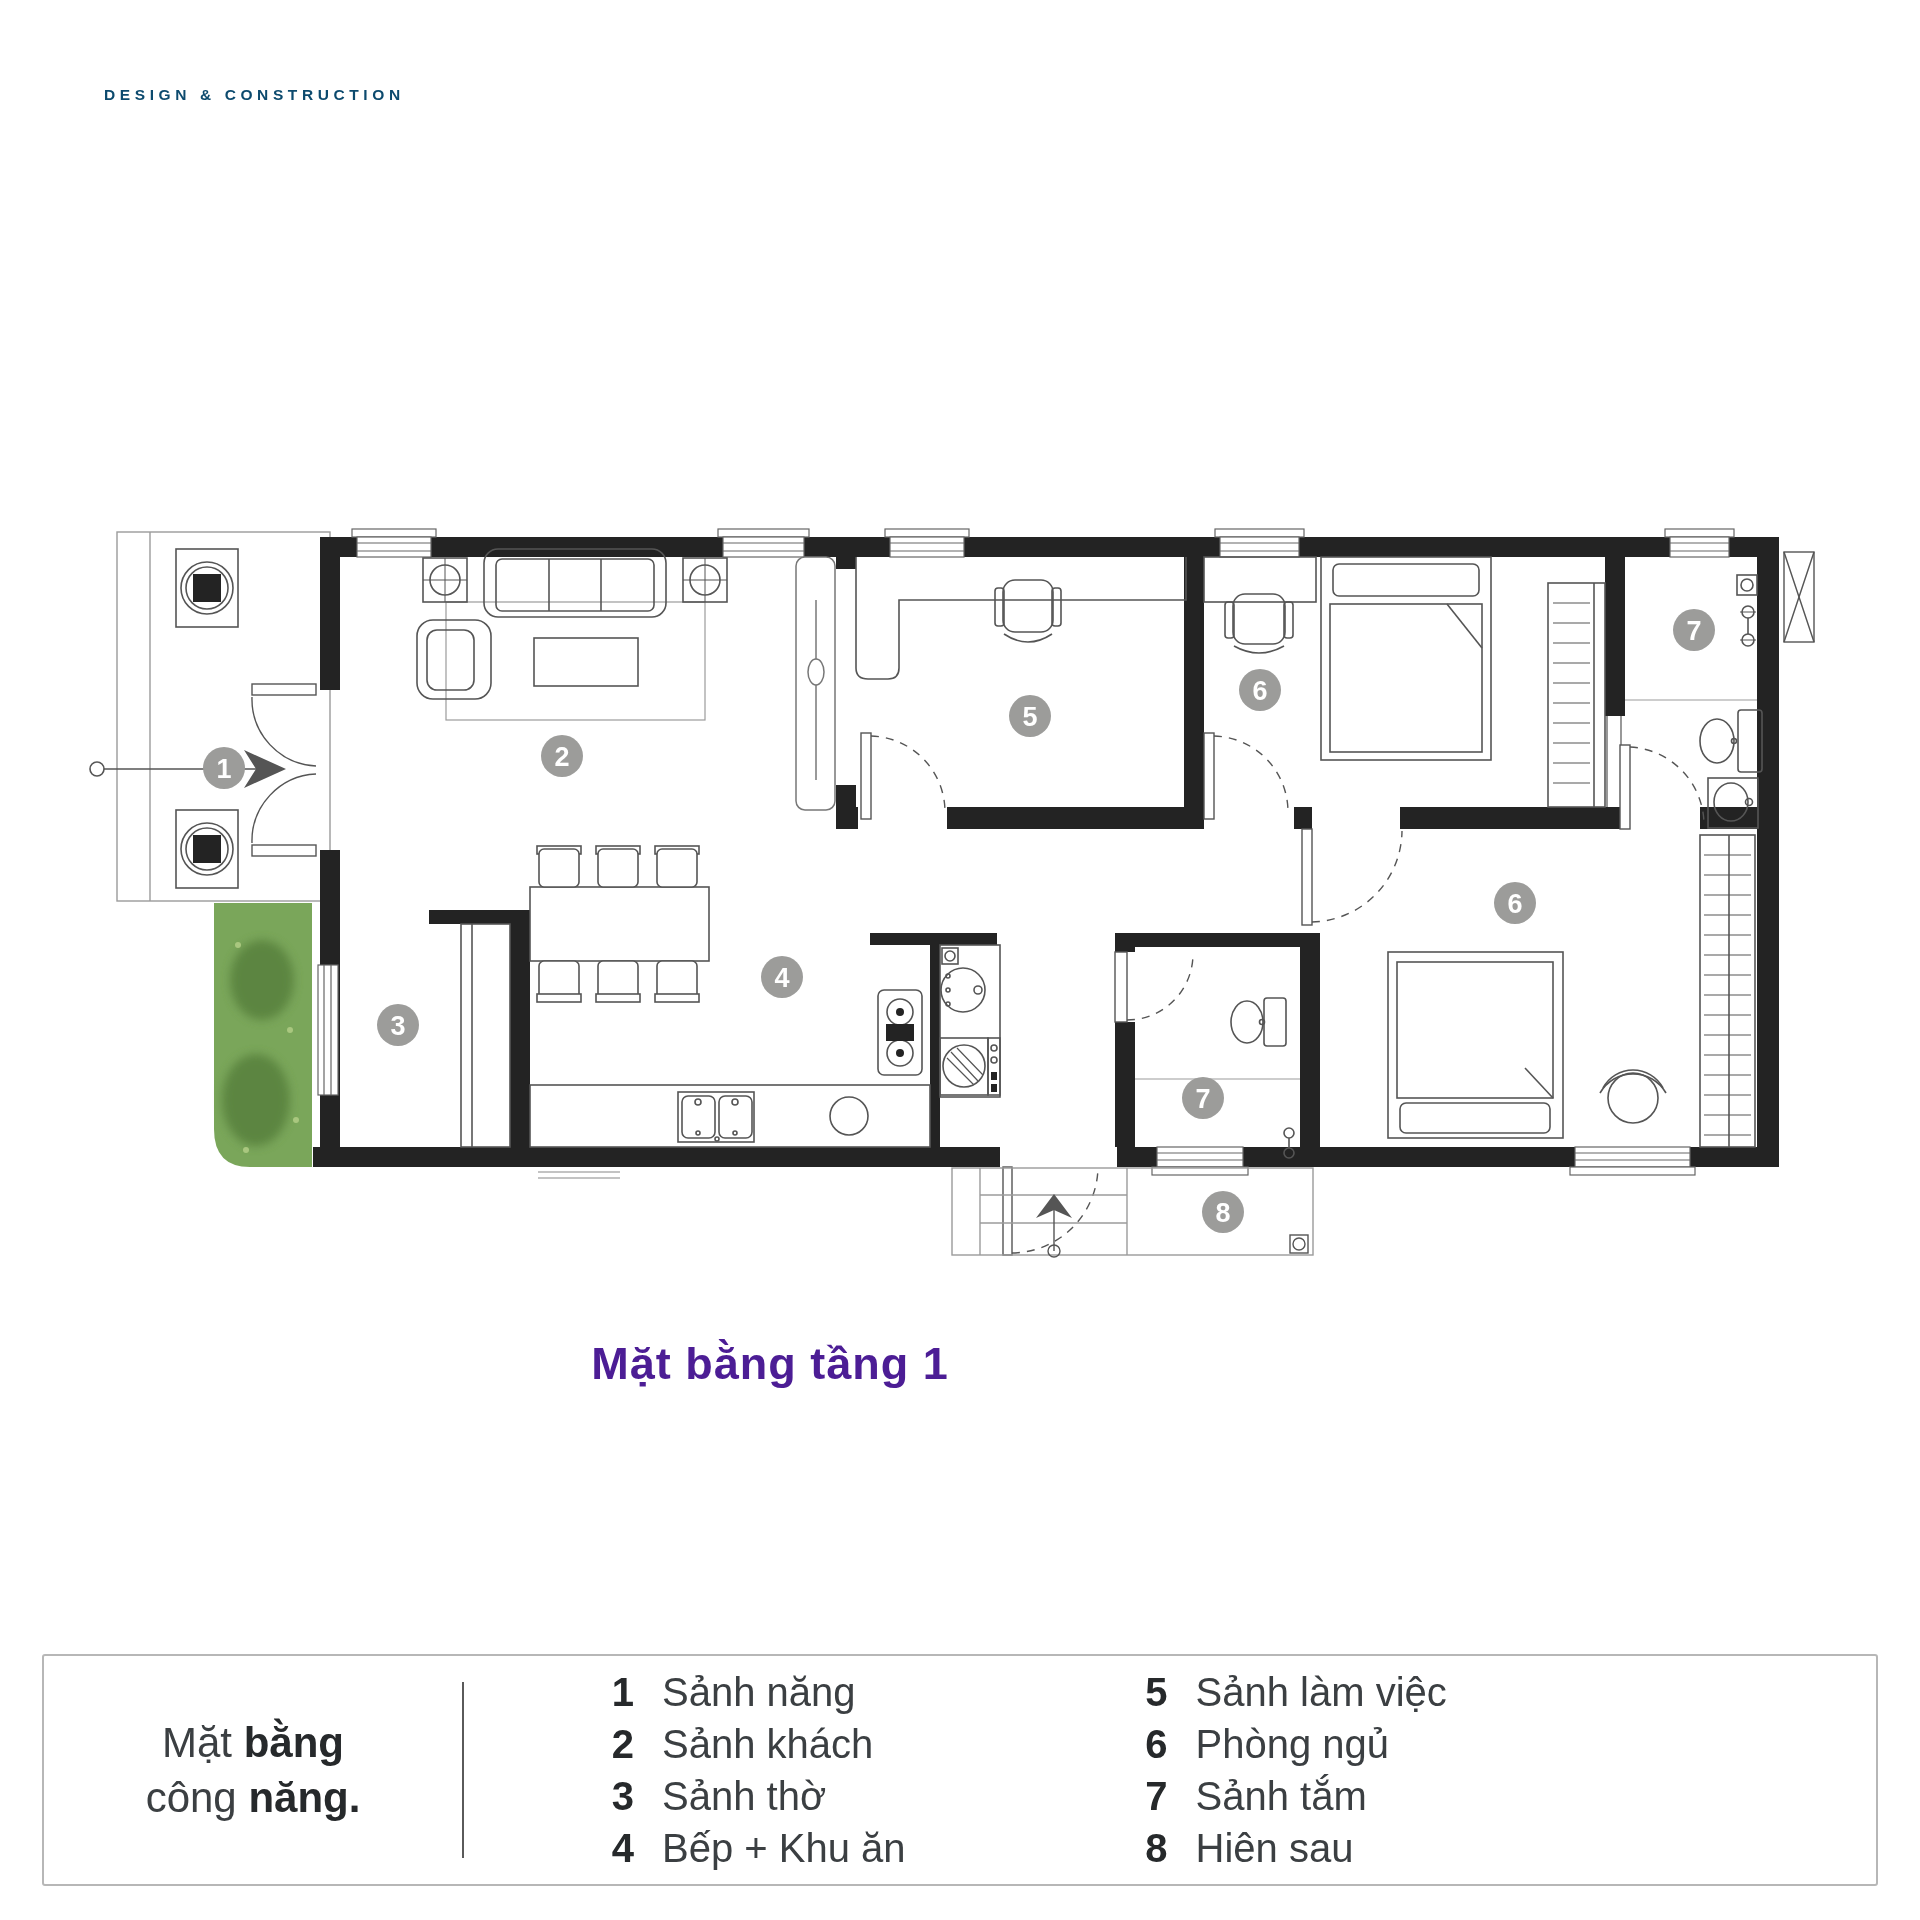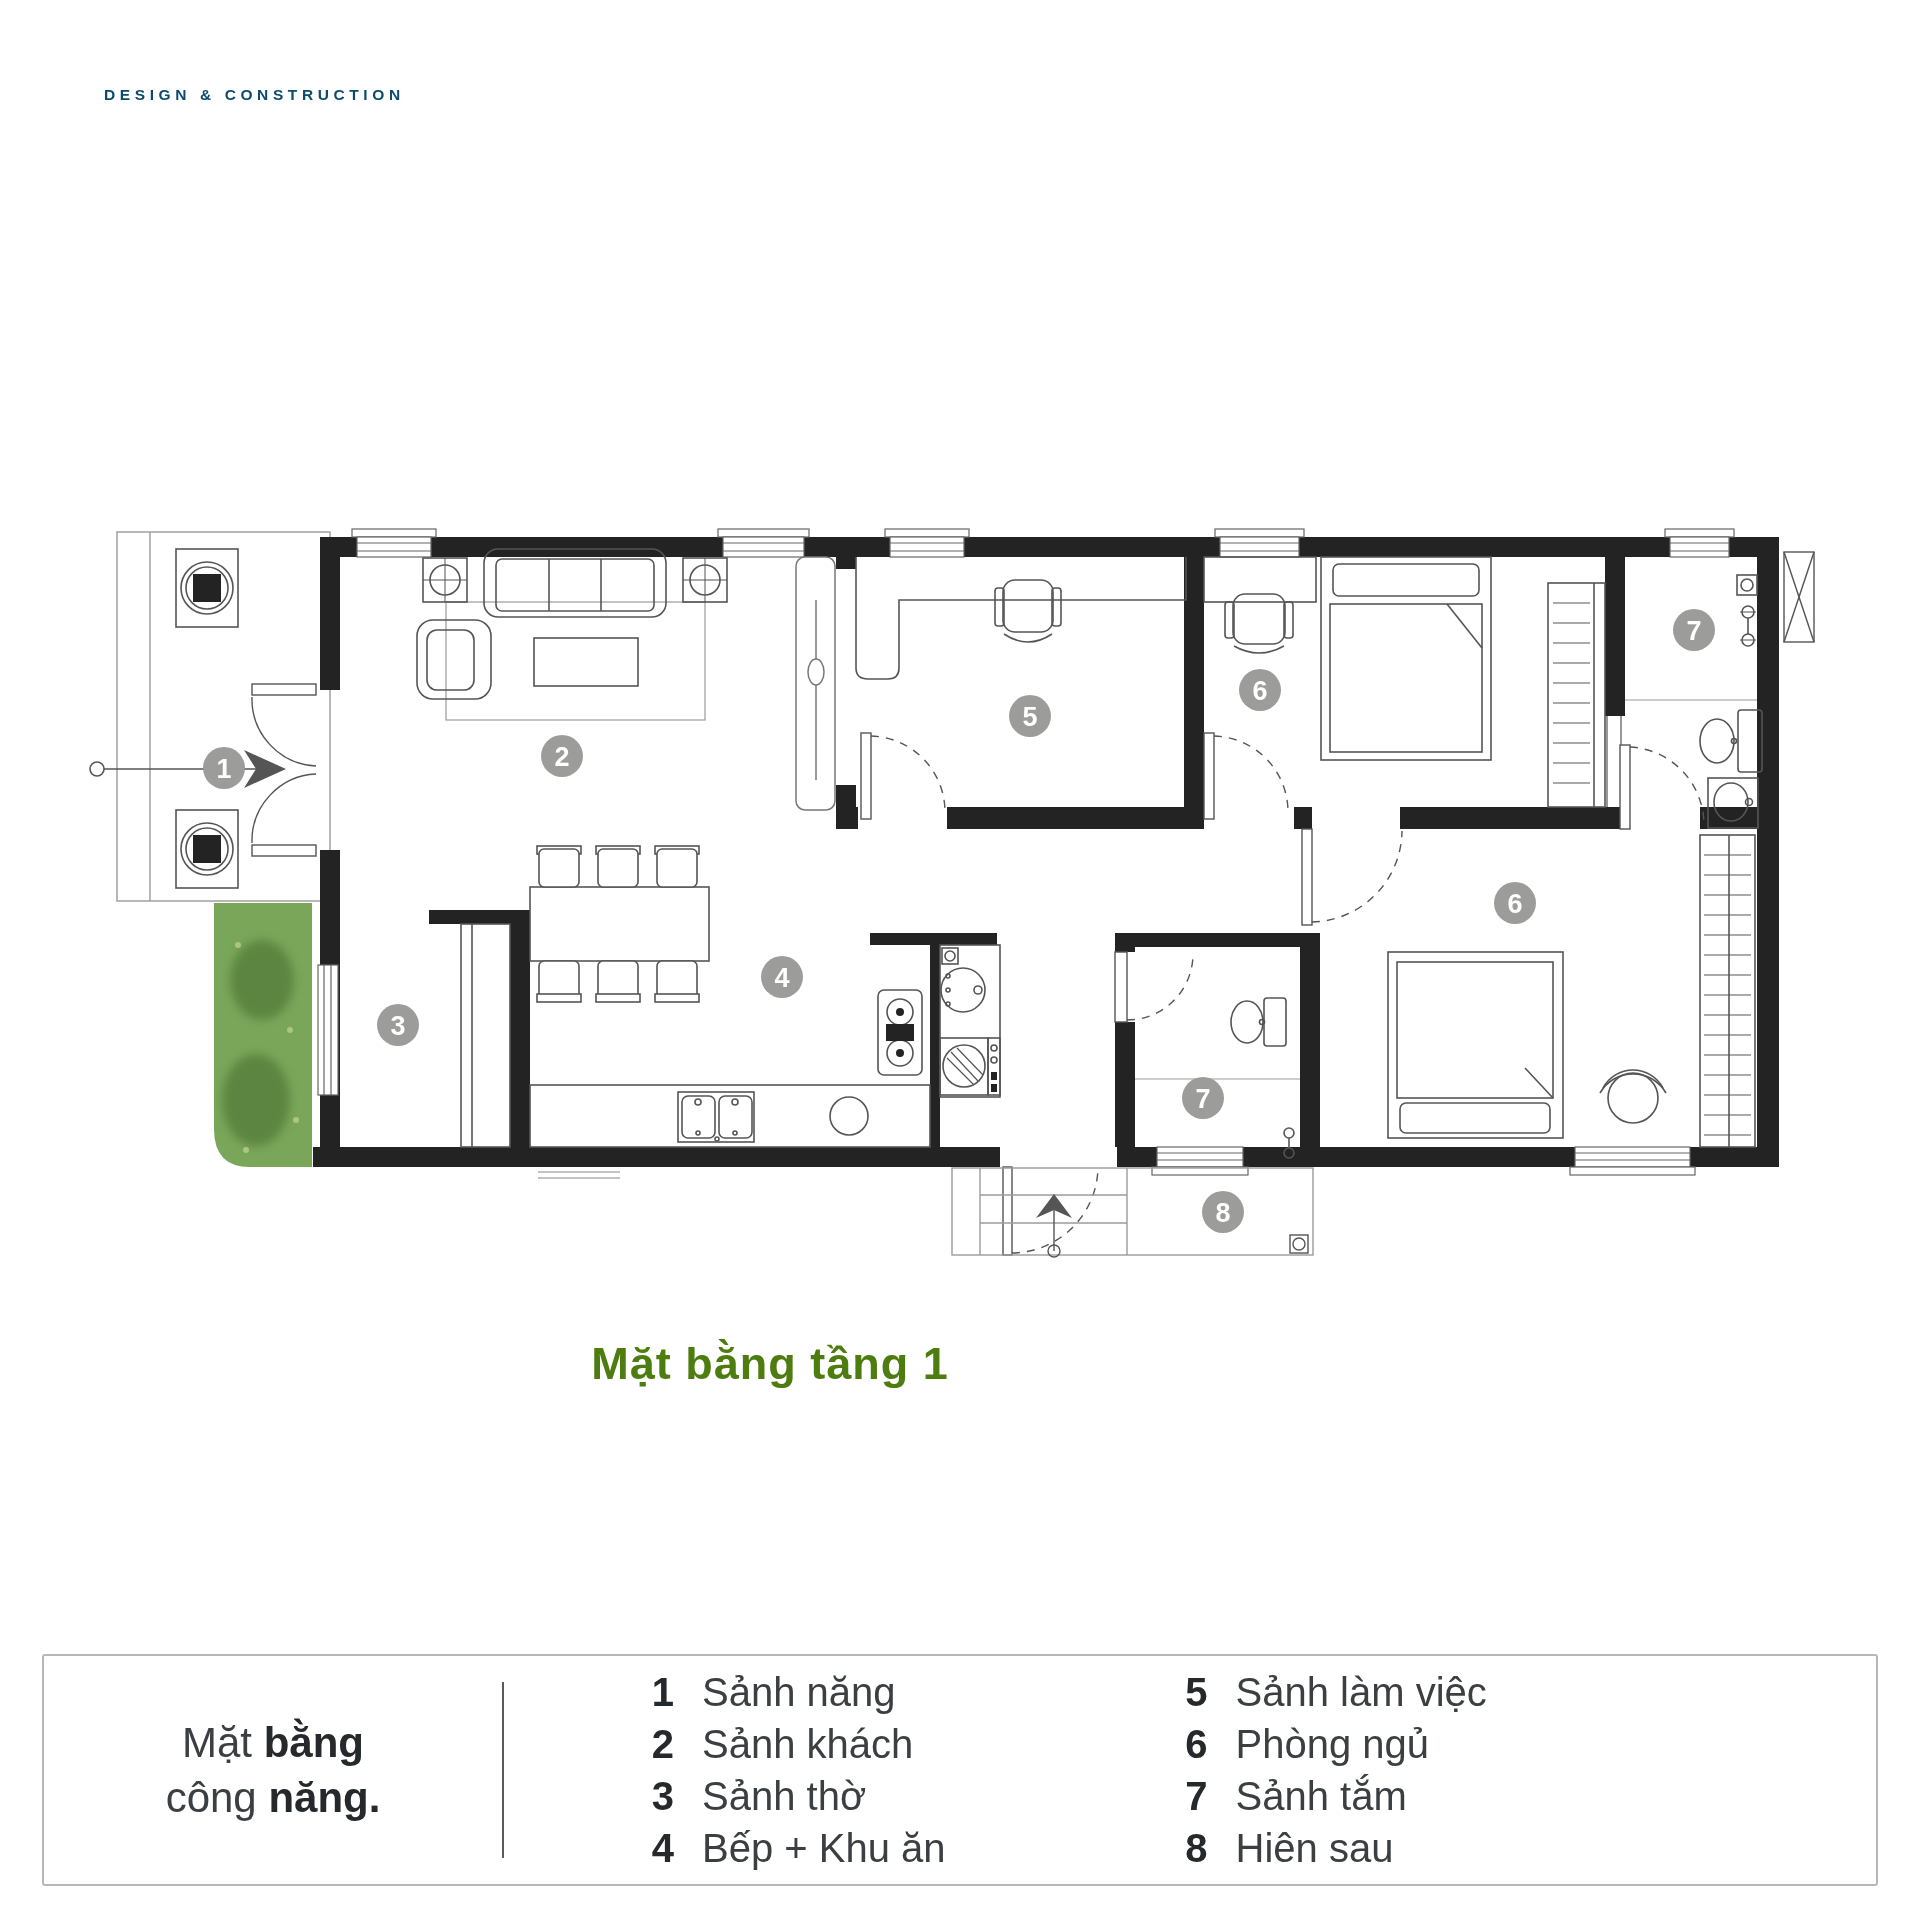--- a/index.html
+++ b/index.html
@@ -14,27 +14,27 @@
              color:#17a25c;margin-left:2px;}
   .logo-tagline{font-size:15.5px;font-weight:600;letter-spacing:4.6px;color:#0c4a6e;
                 margin-top:4px;margin-left:2px;white-space:nowrap;}
 
   
   #plan{position:absolute;left:0;top:0;width:1920px;height:1920px;}
   .badge-num{font-family:"Liberation Sans",sans-serif;font-size:27px;font-weight:800;
              fill:#ffffff;text-anchor:middle;dominant-baseline:central;}
 
   .plan-title{position:absolute;left:0;top:1338px;width:1540px;text-align:center;
-              font-size:45px;font-weight:800;color:#4d7c0f;letter-spacing:1px;}
+              font-size:45px;font-weight:800;color:#4c1d95;letter-spacing:1px;}
 
   
   .legend{position:absolute;left:42px;top:1654px;width:1832px;height:228px;
           border:2px solid #b7b7b7;border-radius:3px;background:#fff;
           display:flex;align-items:center;}
-  .legend-heading{width:458px;text-align:center;font-size:42px;line-height:55px;
+  .legend-heading{width:418px;text-align:center;font-size:42px;line-height:55px;
                   color:#3b3f42;}
   .legend-heading b{color:#26292b;font-weight:800;}
   .legend-divider{width:2px;height:176px;background:#5a5a5a;}
   .legend ul{list-style:none;margin:0;padding:0;}
   .legend ul.col-a{margin-left:118px;}
   .legend ul.col-b{margin-left:210px;}
   .legend li{display:flex;align-items:baseline;margin:7px 0;}
   .legend .num{width:52px;text-align:right;font-weight:800;font-size:40px;color:#26292b;}
   .legend .lab{margin-left:28px;font-size:40px;color:#3b3f42;}
 </style>

